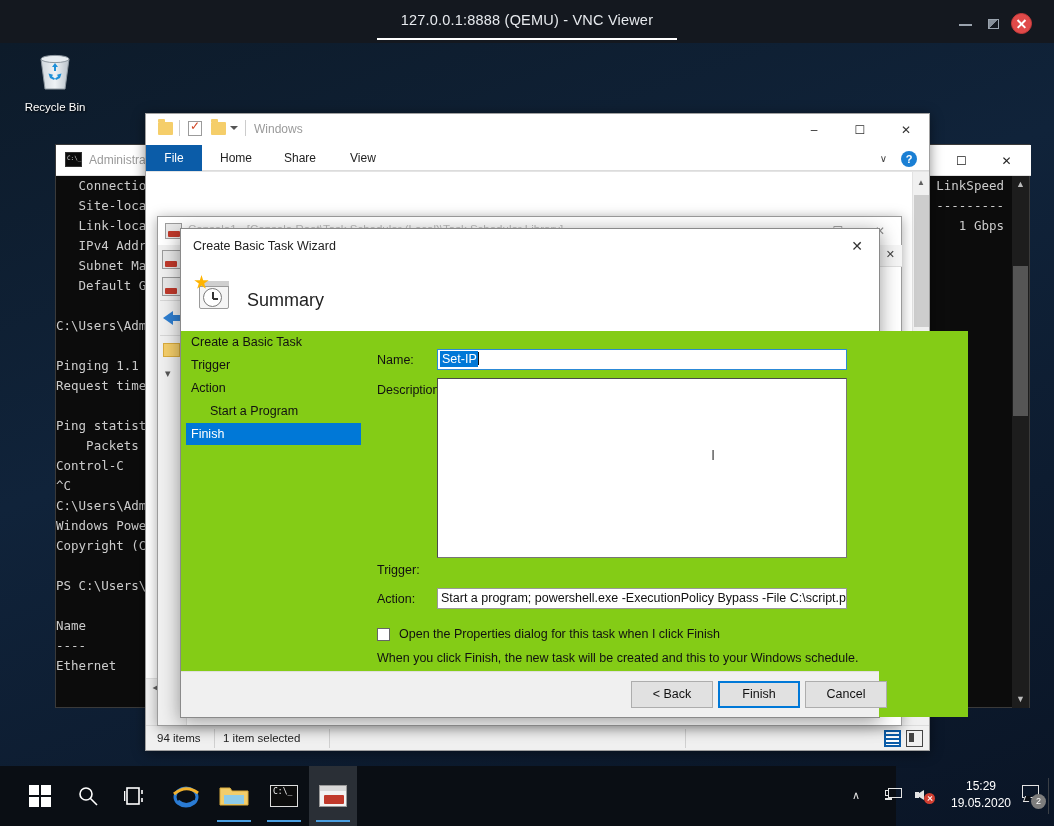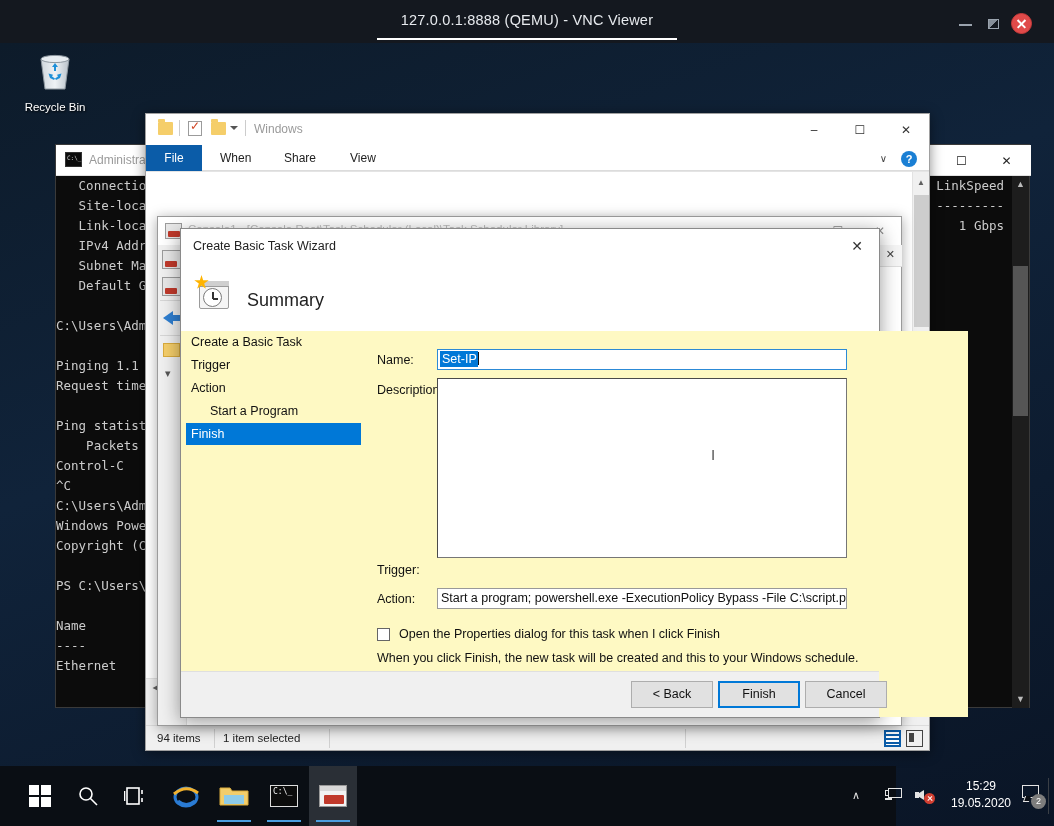--- a/index.html
+++ b/index.html
@@ -177,21 +177,21 @@
   #wz-header { position:absolute; left:0; top:34px; width:698px; height:68px; background:#fff; }
   #wz-hicon { position:absolute; left:13px; top:12px; width:40px; height:40px; }
   #wz-hicon .cal { position:absolute; left:5px; top:6px; width:30px; height:28px; background:#f5f5f5; border:1.5px solid #9b9b9b; border-radius:2px; }
   #wz-hicon .calbar { position:absolute; left:5px; top:6px; width:30px; height:6px; background:#cfcfcf; border-bottom:1px solid #9b9b9b; }
   #wz-hicon .clock { position:absolute; left:9px; top:13px; width:19px; height:19px; border-radius:50%; background:#fff; border:1.5px solid #7a7a7a; }
   #wz-hicon .clock:before{content:"";position:absolute;left:8px;top:3px;width:1.5px;height:7px;background:#333;}
   #wz-hicon .clock:after{content:"";position:absolute;left:9px;top:9px;width:5px;height:1.5px;background:#333;}
   #wz-hicon .star { position:absolute; left:0; top:0; width:15px; height:15px; background:#ffb400;
     clip-path: polygon(50% 0%,61% 35%,98% 35%,68% 57%,79% 91%,50% 70%,21% 91%,32% 57%,2% 35%,39% 35%); }
   #wz-htitle { position:absolute; left:66px; top:27px; font-size:18px; color:#222; }
-  #wz-body { position:absolute; left:0; top:102px; width:787px; height:386px; background:#fef9c3; }
+  #wz-body { position:absolute; left:0; top:102px; width:787px; height:386px; background:#84cc16; }
   #wz-nav { position:absolute; left:0; top:0; width:180px; height:340px; }
   .nav-item { position:absolute; left:5px; width:175px; height:22px; line-height:22px; font-size:12.5px; color:#111; padding-left:5px; cursor:pointer; }
   .nav-item.sub { padding-left:24px; }
   .nav-item.sel { background:#0078d7; color:#fff; }
   #wz-main { position:absolute; left:186px; top:0; width:512px; height:340px; }
   .lbl { position:absolute; font-size:12.5px; color:#111; }
   #lbl-name { left:10px; top:22px; }
   #lbl-desc { left:10px; top:52px; }
   #lbl-trigger { left:10px; top:232px; }
   #lbl-action { left:10px; top:261px; }
@@ -366,21 +366,21 @@
           </div>
         <div class="ex-ctl" id="ex-max">
             <span class="glyph">☐</span>
           </div>
         <div class="ex-ctl" id="ex-close">
             <span class="glyph">✕</span>
           </div>
       </div>
       <div id="ex-ribbon">
         <div class="rib-tab" id="tab-file">File</div>
-        <div class="rib-tab" id="tab-home">When</div>
+        <div class="rib-tab" id="tab-home">Home</div>
         <div class="rib-tab" id="tab-share">Share</div>
         <div class="rib-tab" id="tab-view">View</div>
         <div id="rib-chevron">∨</div>
         <div id="rib-help">?</div>
       </div>
       <div id="ex-content">
         <div id="ex-vscroll">
           <div class="arrow up">▲</div>
           <div class="thumb"></div>
           <div class="arrow dn">▼</div>

